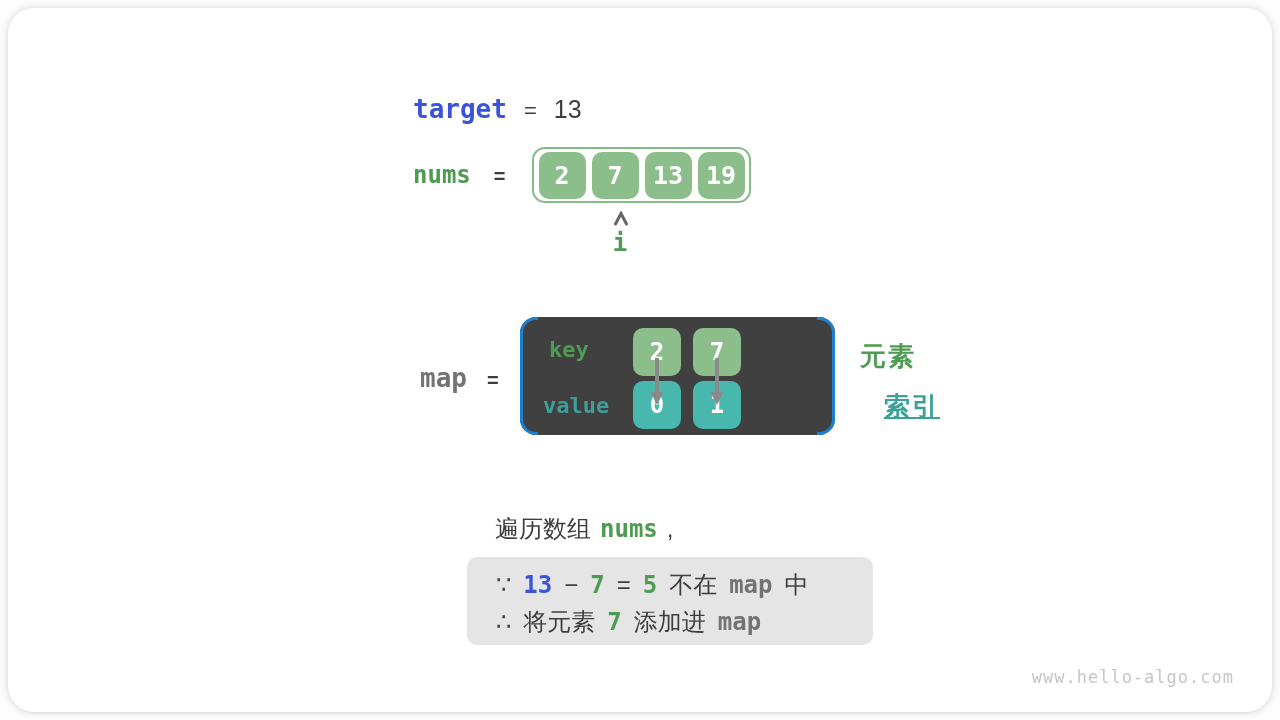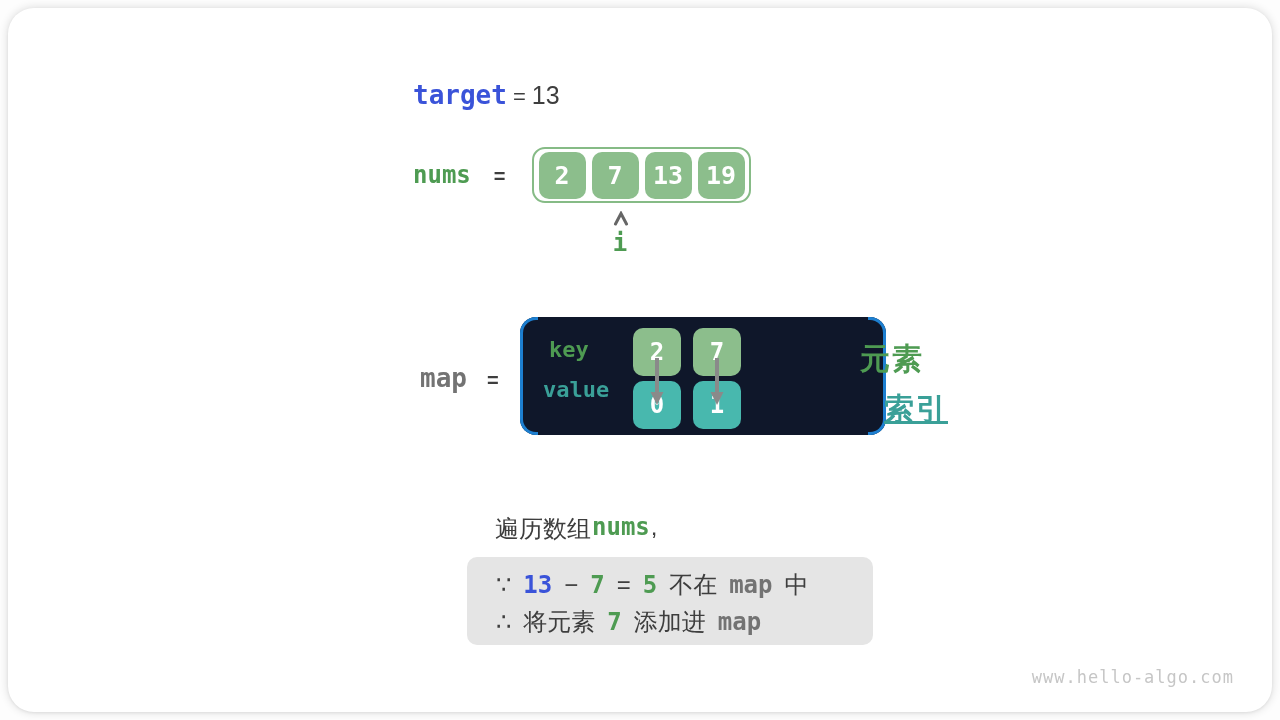--- a/index.html
+++ b/index.html
@@ -15,21 +15,21 @@
   }
   .mono { font-family:"DejaVu Sans Mono","Liberation Mono",monospace; }
   .bold { font-weight:bold; }
   .royal { color:#3A53D9; }
   .cyan  { color:#737373; }
   .green { color:#4E9B52; }
   .teal  { color:#3AA098; }
   .dark  { color:#3E3E3E; }
 
   
-  .target-row { position:absolute; left:405px; top:72px; display:flex; align-items:baseline; gap:6px; }
+  .target-row { position:absolute; left:405px; top:86px; display:flex; align-items:baseline; gap:17px; }
   .target-row .var { font-size:26px; }
   .target-row .eq  { font-size:22px; }
   .target-row .val { font-size:25px; }
 
   
   .nums-label { position:absolute; left:405px; top:153px; display:flex; align-items:baseline; gap:23px; }
   .nums-label .var { font-size:24px; }
   .nums-label .eq  { font-size:20px; font-weight:bold; }
   .array-box {
     position:absolute; left:524px; top:139px; width:219px; height:56px;
@@ -43,45 +43,45 @@
 
   
   .caret { position:absolute; left:604px; top:203px; }
   .i-label { position:absolute; left:598px; top:221px; width:28px; text-align:center; font-size:24px; }
 
   
   .map-label { position:absolute; left:412px; top:355px; display:flex; align-items:baseline; gap:20px; }
   .map-label .var { font-size:26px; }
   .map-label .eq  { font-size:20px; font-weight:bold; }
   .map-box {
-    position:absolute; left:512px; top:309px; width:366px; height:118px;
-    background:#0f172a; border-radius:16px;
+    position:absolute; left:512px; top:309px; width:315px; height:118px;
+    background:#404040; border-radius:16px;
   }
   .bracket { position:absolute; top:0; width:18px; height:118px; border:3px solid #1D7FD0; }
   .bracket.left  { left:0;  border-right:none; border-radius:16px 0 0 16px; }
   .bracket.right { right:0; border-left:none;  border-radius:0 16px 16px 0; }
   .kv-label { position:absolute; font-size:22px; }
   .kv-label.key   { left:29px; top:20px; }
-  .kv-label.value { left:23px; top:60px; }
+  .kv-label.value { left:23px; top:76px; }
   .kv-cell {
     position:absolute; width:48px; height:48px; border-radius:10px;
     color:#ffffff; font-size:24px; display:flex; align-items:center; justify-content:center;
   }
   .kv-cell.k { background:#8CBE8C; top:11px; }
   .kv-cell.v { background:#48B8AE; top:64px; }
   .kv-cell.c1 { left:113px; }
   .kv-cell.c2 { left:173px; }
   .map-arrows { position:absolute; left:0; top:0; pointer-events:none; }
 
-  .side-label { position:absolute; font-size:30px; font-weight:bold; letter-spacing:2px; }
+  .side-label { position:absolute; font-size:26px; font-weight:bold; letter-spacing:2px; }
   .side-label.element { left:852px; top:331px; }
   .side-label.index   { left:876px; top:381px;text-decoration:underline; }
 
   
-  .caption { position:absolute; left:487px; top:505px; display:flex; align-items:flex-start; gap:1px; font-size:24px; }
+  .caption { position:absolute; left:487px; top:505px; display:flex; align-items:center; gap:9px; font-size:24px; }
   .caption .code { font-size:24px; }
 
   
   .conclusion {
     position:absolute; left:459px; top:549px; width:406px; height:88px;
     background:#E5E5E5; border-radius:10px; padding:11px 0 0 29px;
     display:flex; flex-direction:column; gap:3px;
   }
   .cline { display:flex; align-items:baseline; gap:12px; font-size:24px; line-height:33px; }
   .cline .num { font-size:24px; }

